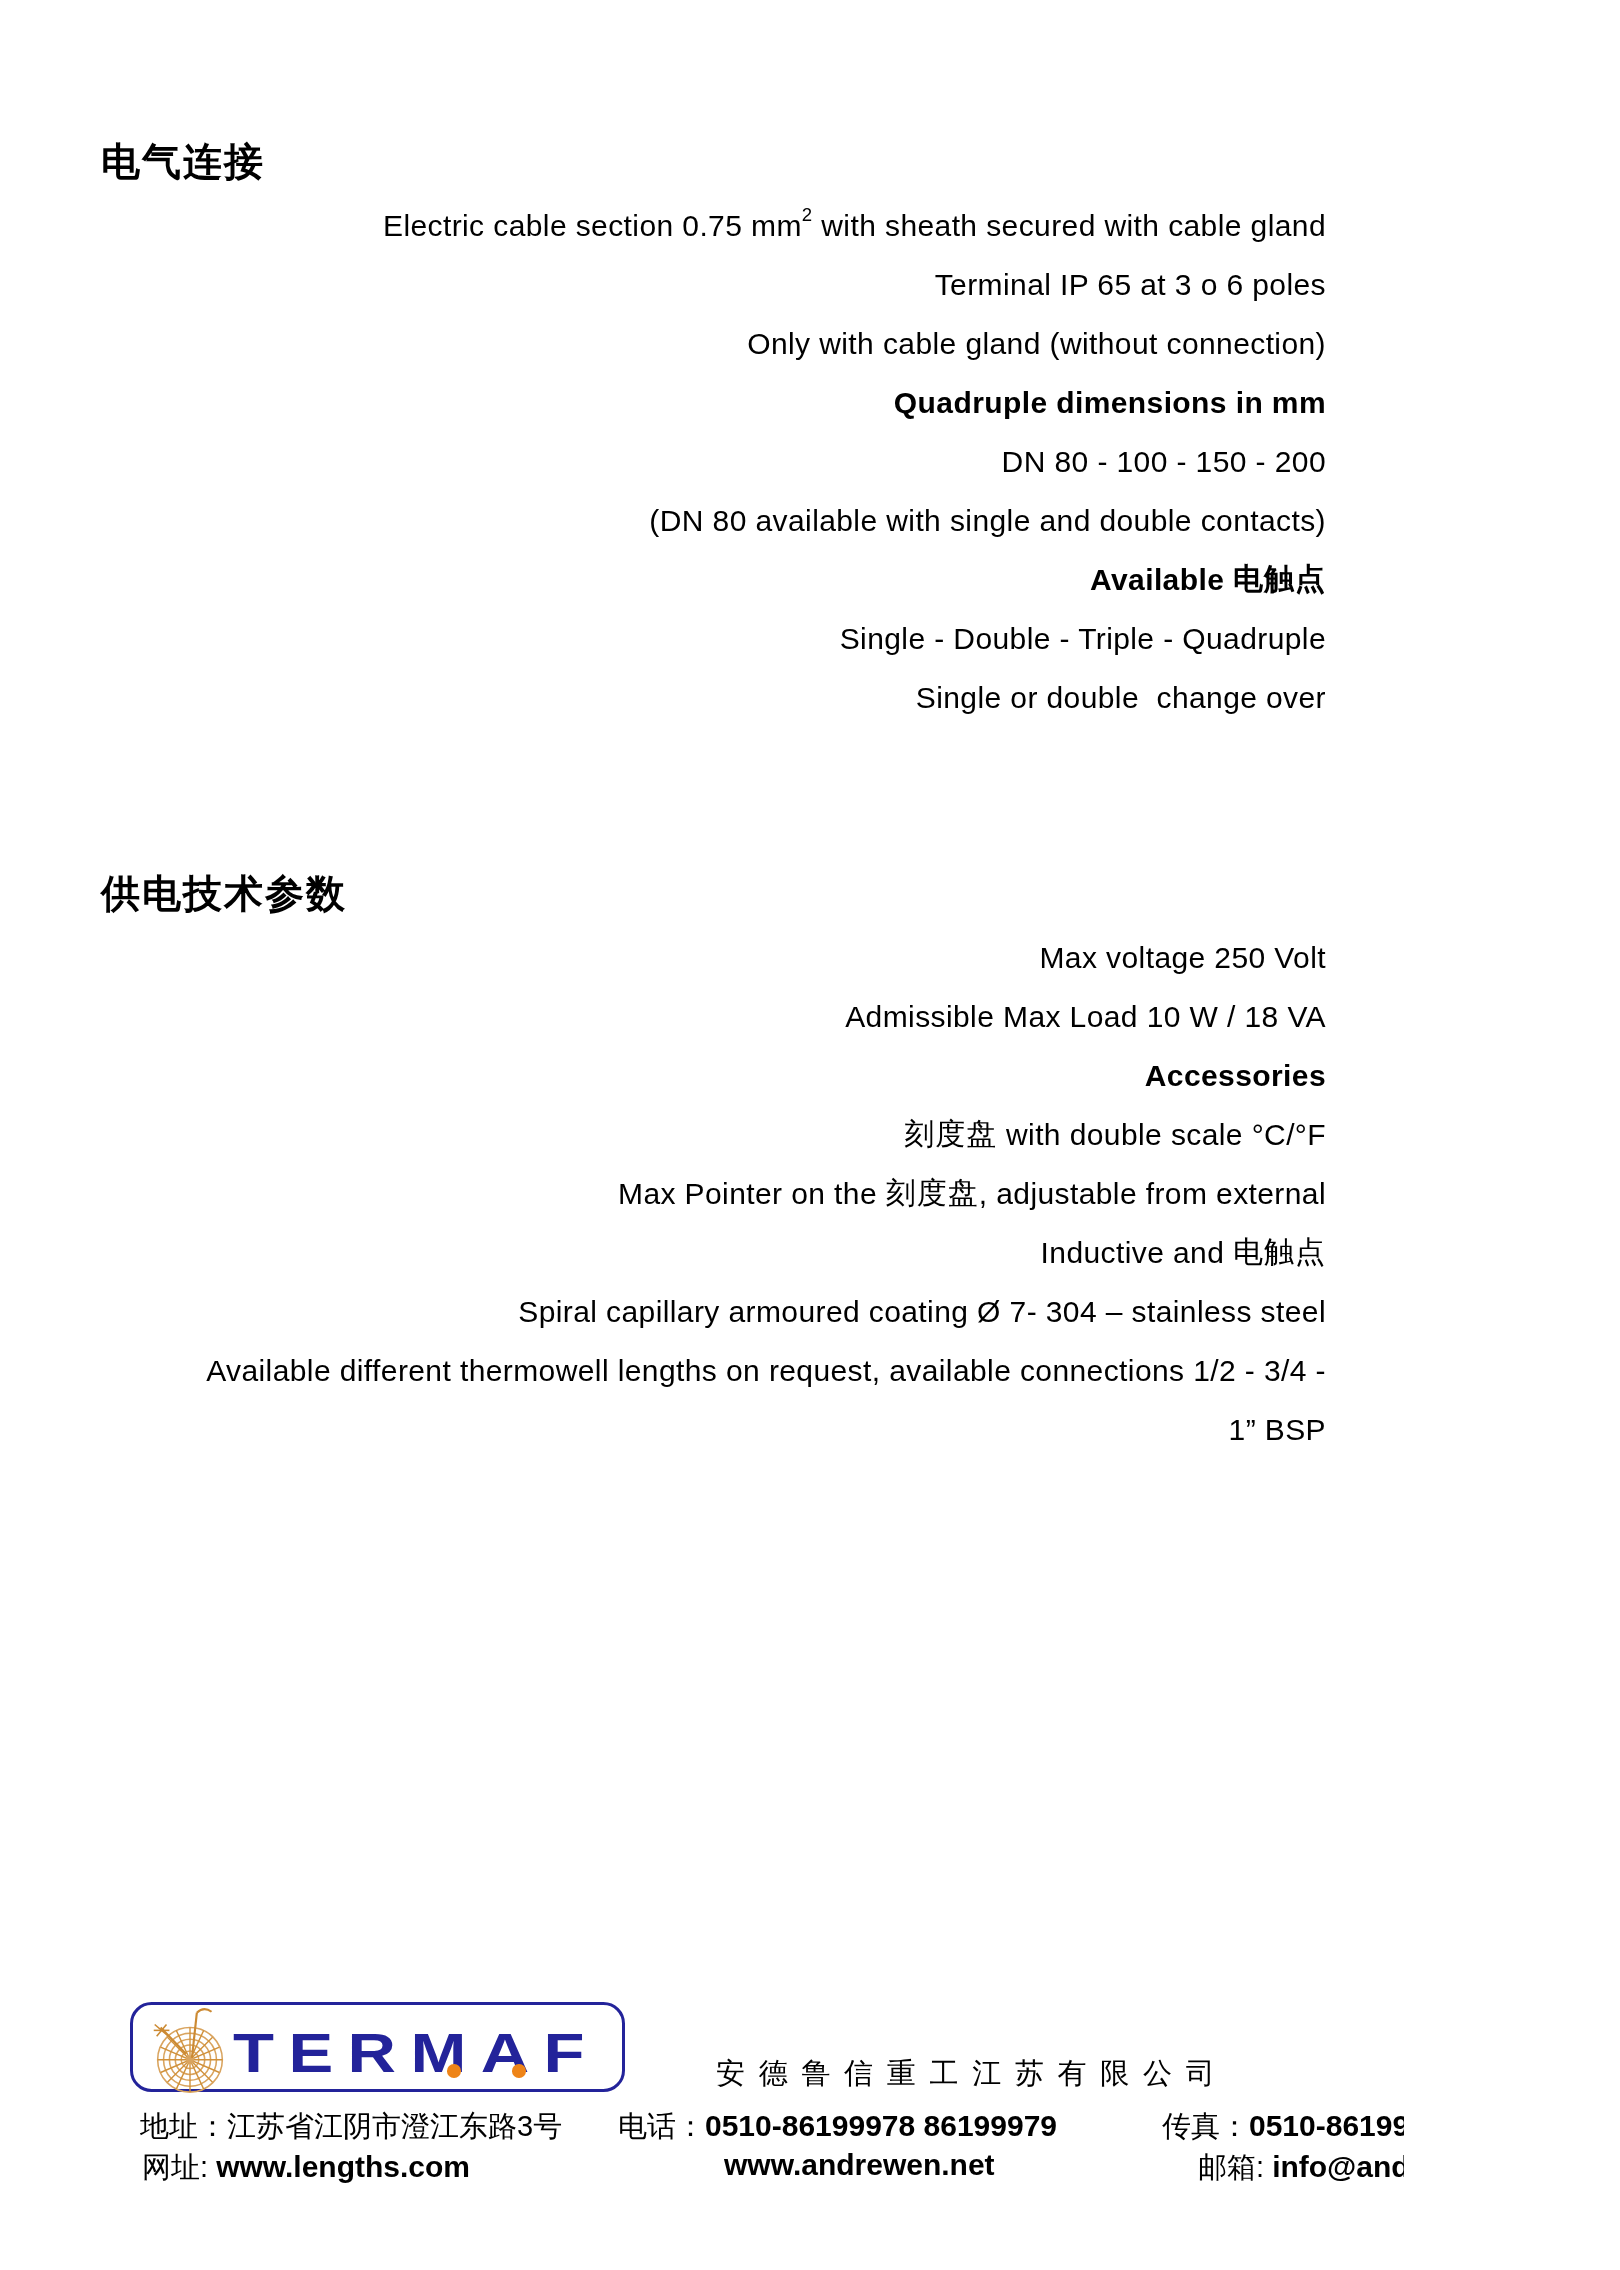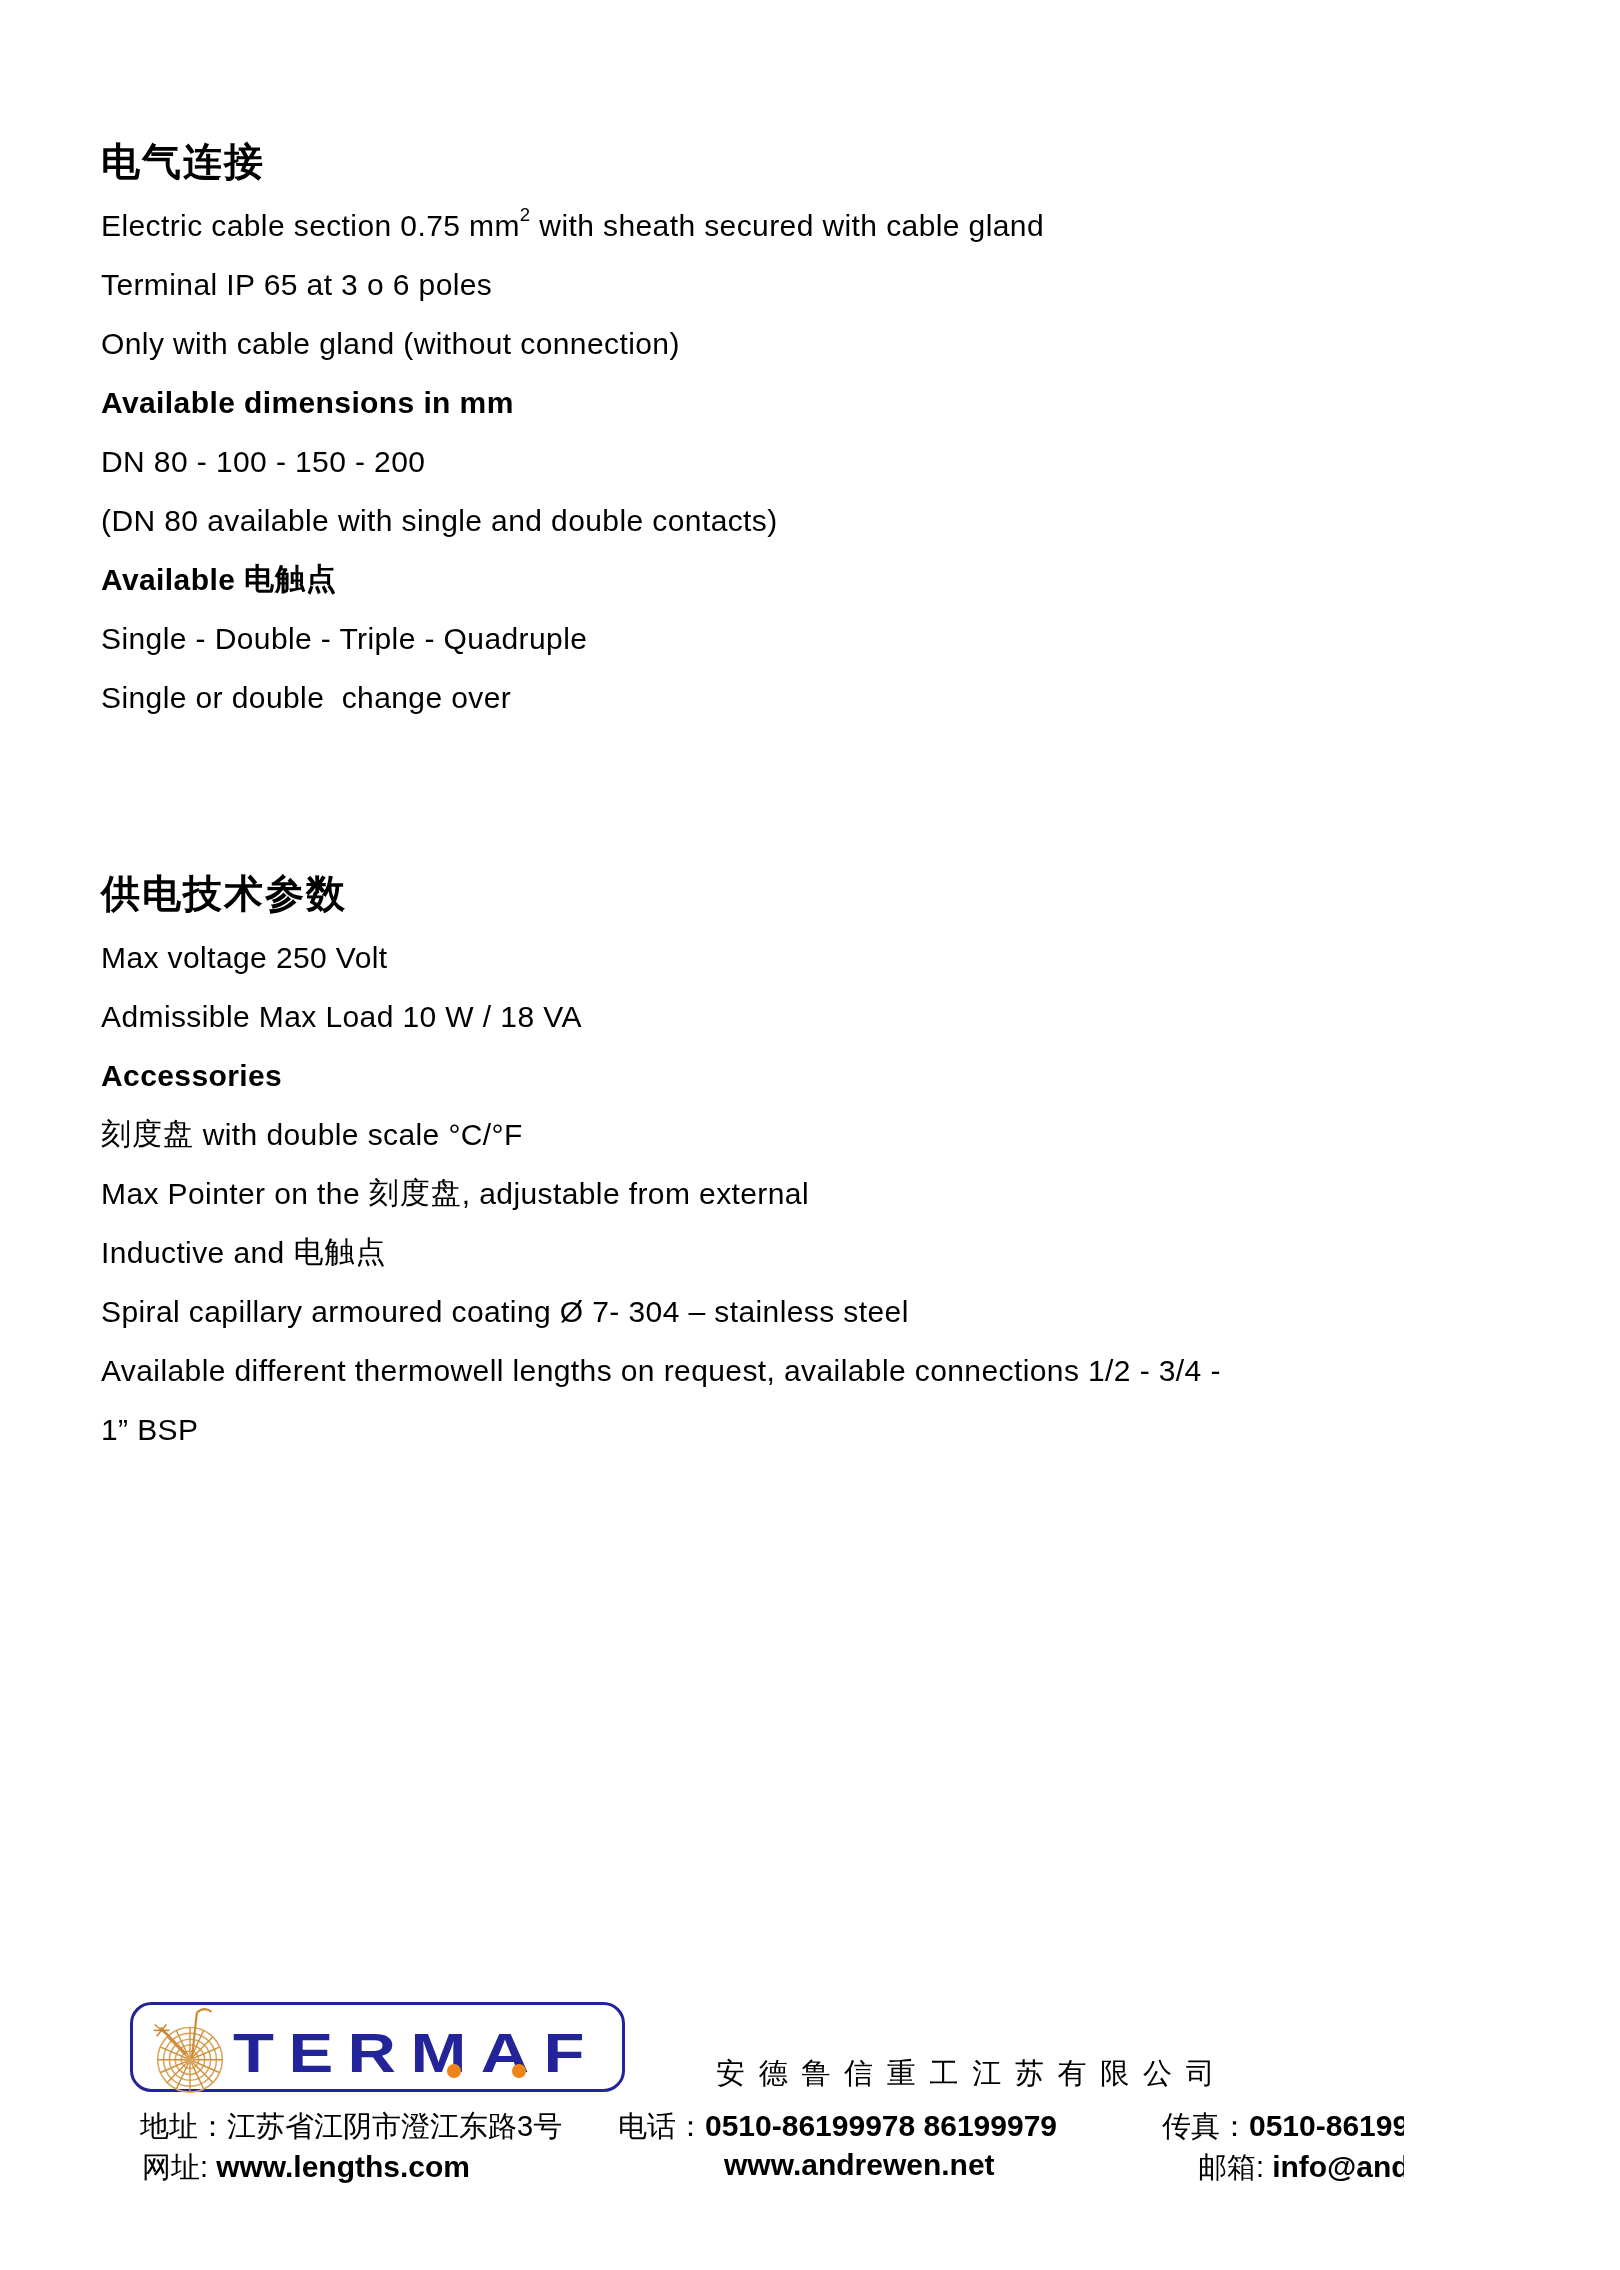--- a/index.html
+++ b/index.html
@@ -12,21 +12,21 @@
     overflow:hidden;
   }
   
   .section{position:absolute;left:101px;right:78px;}
   .section h2{
     margin:0;height:69px;display:flex;align-items:center;
     font-size:39px;font-weight:600;letter-spacing:2px;
   }
   .line{
     height:59px;display:flex;align-items:center;
-    font-size:30px;letter-spacing:0.4px;white-space:pre;
+    font-size:30px;letter-spacing:0.4px;white-space:pre;justify-content:flex-end;
   }
   .seg{white-space:pre;}
   .seg.b{font-weight:bold;}
   .seg.sup{font-size:18.6px;vertical-align:super;position:relative;top:-10.8px;}
   .seg.cjk{letter-spacing:1px;}
   
   .logo-box{
     position:absolute;left:130px;top:2002px;width:495px;height:90px;
     border:3.9px solid #23239a;border-radius:21.6px;background:#fff;box-sizing:border-box;
   }
@@ -61,21 +61,21 @@
 <body>
 
 <div class="page">
 
   <div>
     <div class="section" style="top:127px;">
         <h2>电气连接</h2>
         <div class="line"><span class="seg">Electric cable section 0.75 mm</span><span class="seg sup">2</span><span class="seg"> with sheath secured with cable gland</span></div>
         <div class="line"><span class="seg">Terminal IP 65 at 3 o 6 poles</span></div>
         <div class="line"><span class="seg">Only with cable gland (without connection)</span></div>
-        <div class="line"><span class="seg b">Available dimensions in mm</span></div>
+        <div class="line"><span class="seg b">Quadruple dimensions in mm</span></div>
         <div class="line"><span class="seg">DN 80 - 100 - 150 - 200</span></div>
         <div class="line"><span class="seg">(DN 80 available with single and double contacts)</span></div>
         <div class="line"><span class="seg b">Available </span><span class="seg b cjk">电触点</span></div>
         <div class="line"><span class="seg">Single - Double - Triple - Quadruple</span></div>
         <div class="line"><span class="seg">Single or double  change over</span></div>
       </div>
     <div class="section" style="top:859px;">
         <h2>供电技术参数</h2>
         <div class="line"><span class="seg">Max voltage 250 Volt</span></div>
         <div class="line"><span class="seg">Admissible Max Load 10 W / 18 VA</span></div>

